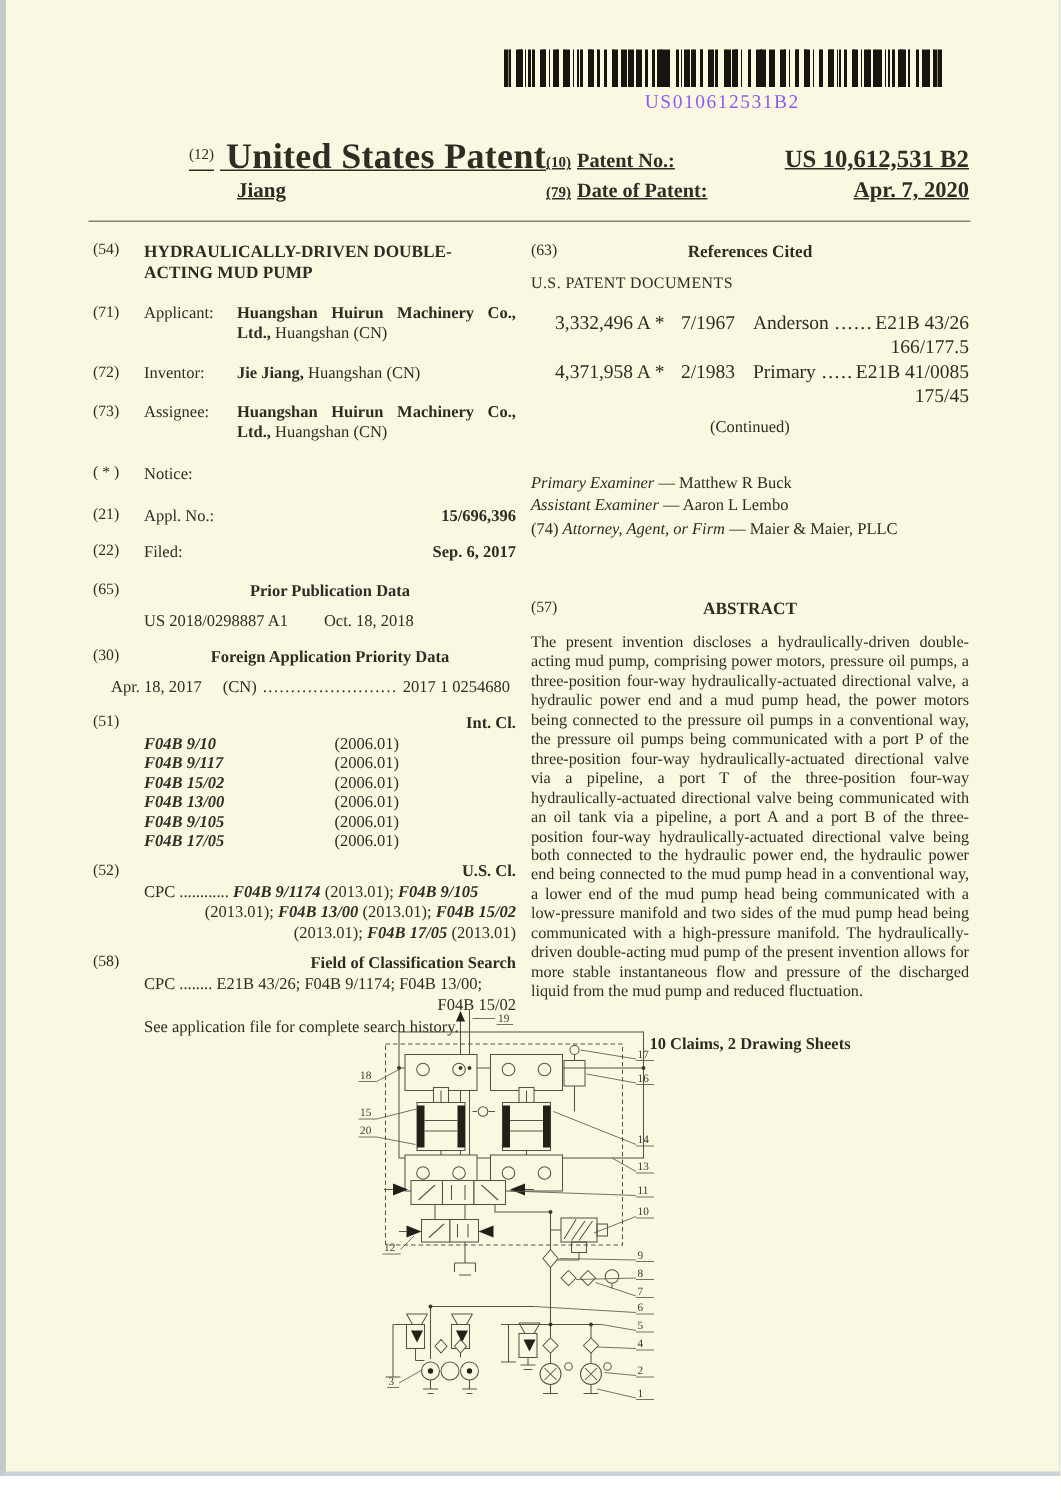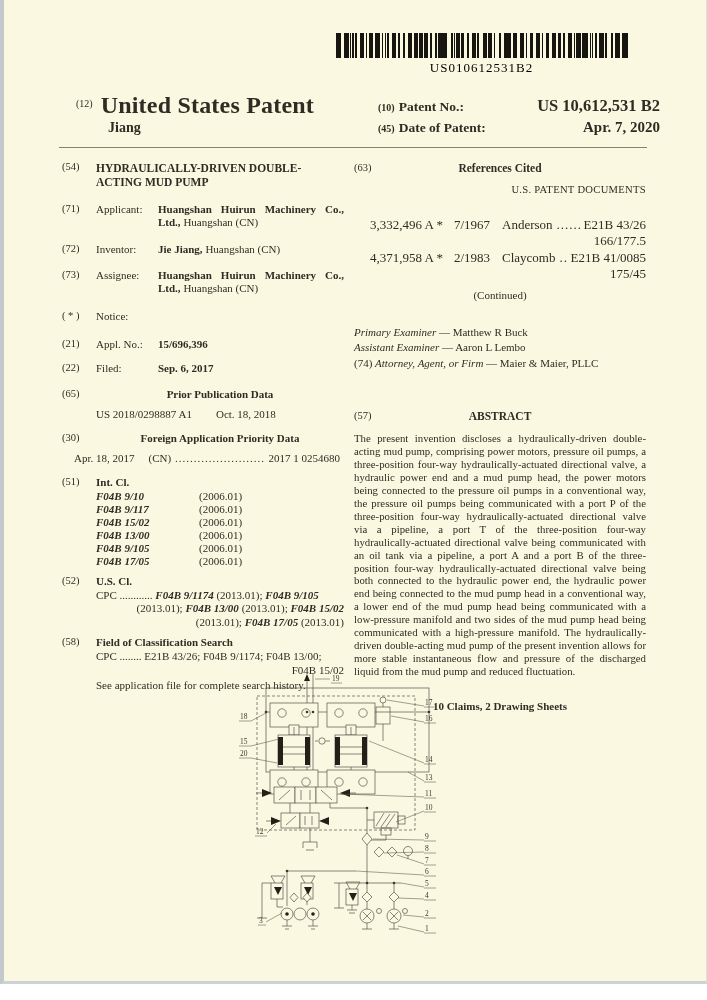--- a/index.html
+++ b/index.html
@@ -15,62 +15,62 @@
   }
   
   .barcode-wrap{position:absolute;left:330px;top:33px;width:295px;text-align:center;}
   .barcode-bars{
     width:286px;height:25px;margin:0 auto;
     border-left:3px solid #17150f;border-right:3px solid #17150f;
     background:
       repeating-linear-gradient(90deg,#17150f 0 2px,rgba(0,0,0,0) 2px 5px,#17150f 5px 9px,rgba(0,0,0,0) 9px 11px,#17150f 11px 12px,rgba(0,0,0,0) 12px 16px),
       repeating-linear-gradient(90deg,#17150f 0 1px,rgba(0,0,0,0) 1px 7px,#17150f 7px 10px,rgba(0,0,0,0) 10px 13px,#17150f 13px 15px,rgba(0,0,0,0) 15px 23px);
   }
-  .barcode-text{font-size:13px;letter-spacing:1px;margin-top:2px;color:#000000;}
+  .barcode-text{font-size:13px;letter-spacing:1px;margin-top:2px;color:#8b5cf6;}
   
-  .header{position:absolute;left:72px;top:92px;width:584px;display:flex;justify-content:space-between;}
+  .header{position:absolute;left:58px;top:92px;width:584px;display:flex;justify-content:flex-end;text-decoration:underline;}
   .h-left .title-row{white-space:nowrap;}
   .kind-num{font-size:10px;vertical-align:6px;margin-right:4px;}
   .us-title{font-size:24px;font-weight:bold;letter-spacing:.2px;}
   .inventor-surname{font-weight:bold;font-size:14px;margin-left:32px;margin-top:1px;}
   .h-right{width:282px;padding-top:4px;}
   .hr-row{display:flex;align-items:baseline;margin-bottom:3px;}
   .hr-num{font-size:10px;margin-right:4px;font-weight:bold;}
   .hr-label{font-size:13.5px;font-weight:bold;}
   .hr-value{margin-left:auto;font-weight:bold;}
   .hr-value.v1{font-size:16.5px;}
   .hr-value.v2{font-size:15px;}
   .rule{position:absolute;left:55px;top:147px;width:588px;border-top:1.6px solid #85826f;}
   
   .columns{position:absolute;left:58px;top:161px;width:584px;display:flex;gap:10px;font-size:11px;line-height:1.22;}
   .col-left{width:282px;}
   .col-right{width:292px;}
-  .b{font-weight:bold;}
+  .b{font-weight:bold;text-align:right;}
   .bi{font-weight:bold;font-style:italic;}
   .it{font-style:italic;}
   .f-row{display:grid;grid-template-columns:34px 62px 1fr;margin-bottom:10px;}
   .f-row.wide{grid-template-columns:34px 1fr;}
   .f-num{font-size:10.5px;}
   .title-54{font-weight:bold;font-size:11.5px;line-height:1.25;max-width:220px;}
   .just{text-align:justify;}
   .center-head{text-align:center;font-weight:bold;}
   .pub-line{display:flex;gap:24px;margin-left:34px;margin-top:7px;margin-bottom:10px;}
   .prio-line{display:flex;margin:7px 4px 10px 12px;}
   .prio-dots{flex:1;overflow:hidden;white-space:nowrap;margin:0 4px;letter-spacing:1px;}
-  .intcl-row{display:grid;grid-template-columns:103px 1fr;margin-left:34px;line-height:1.18;}
+  .intcl-row{display:grid;grid-template-columns:103px 1fr;margin-left:34px;line-height:1.18;gap:24px;}
   .cpc-block{margin-left:34px;}
   .cpc-line{line-height:1.2;}
   .cpc-line.right{text-align:right;}
   .fos-block{margin-left:34px;}
   .fos-line2{text-align:right;}
   .fos-note{margin-top:2px;}
   
   .sec-head{position:relative;text-align:center;font-weight:bold;font-size:11.5px;margin-bottom:9px;}
   .sec-head .f-num{position:absolute;left:0;top:1px;font-weight:normal;}
-  .us-docs{text-align:right;font-size:10.6px;letter-spacing:.3px;margin-bottom:20px;}
+  .us-docs{text-align:left;font-size:10.6px;letter-spacing:.3px;margin-bottom:10px;}
   .ref-entry{font-size:13px;margin-bottom:1px;}
   .ref-row1{display:flex;padding-left:16px;white-space:nowrap;}
   .r-pat{width:80px;}
   .r-date{width:44px;text-align:center;margin-right:8px;}
   .r-name{margin-right:4px;}
   .r-dots{flex:1;overflow:hidden;letter-spacing:1px;margin-right:3px;}
   .r-cls2{text-align:right;}
   .continued{text-align:center;margin:8px 0 22px 0;}
   .exam-line{line-height:1.4;}
   .abstract-text{text-align:justify;font-size:10.8px;line-height:1.2;margin-top:9px;}
@@ -97,21 +97,21 @@
       </div>
       <div class="inventor-surname">Jiang</div>
     </div>
     <div class="h-right">
       <div class="hr-row">
         <span class="hr-num">(10)</span>
         <span class="hr-label">Patent No.:</span>
         <span class="hr-value v1">US 10,612,531 B2</span>
       </div>
       <div class="hr-row">
-        <span class="hr-num">(45)</span>
+        <span class="hr-num">(79)</span>
         <span class="hr-label">Date of Patent:</span>
         <span class="hr-value v2">Apr. 7, 2020</span>
       </div>
     </div>
   </div>
   <div class="rule"></div>
 
   <div class="columns">
 
     <div class="col-left">
@@ -243,21 +243,21 @@
           <span class="r-name">Anderson</span>
           <span class="r-dots">...............</span>
           <span>E21B 43/26</span>
         </div>
         <div class="r-cls2">166/177.5</div>
       </div>
       <div class="ref-entry">
         <div class="ref-row1">
           <span class="r-pat">4,371,958 A *</span>
           <span class="r-date">2/1983</span>
-          <span class="r-name">Claycomb</span>
+          <span class="r-name">Primary</span>
           <span class="r-dots">...........</span>
           <span>E21B 41/0085</span>
         </div>
         <div class="r-cls2">175/45</div>
       </div>
       <div class="continued">(Continued)</div>
 
       <div class="exam-line"><span class="it">Primary Examiner</span> <span>—</span> <span>Matthew R Buck</span></div>
       <div class="exam-line"><span class="it">Assistant Examiner</span> <span>—</span> <span>Aaron L Lembo</span></div>
       <div class="exam-line"><span>(74)</span> <span class="it">Attorney, Agent, or Firm</span> <span>—</span> <span>Maier &amp; Maier, PLLC</span></div>

